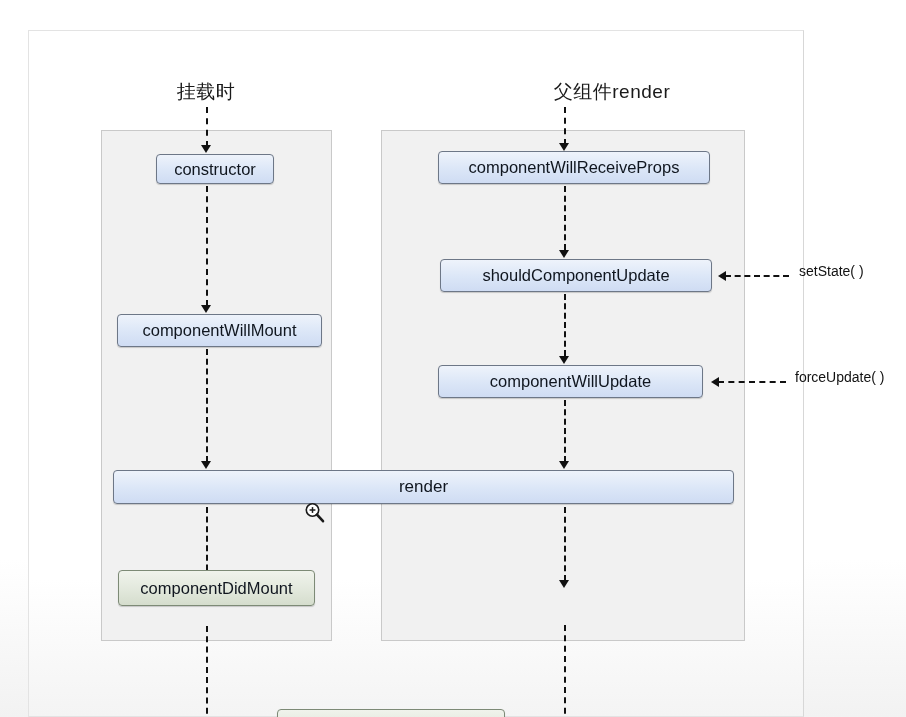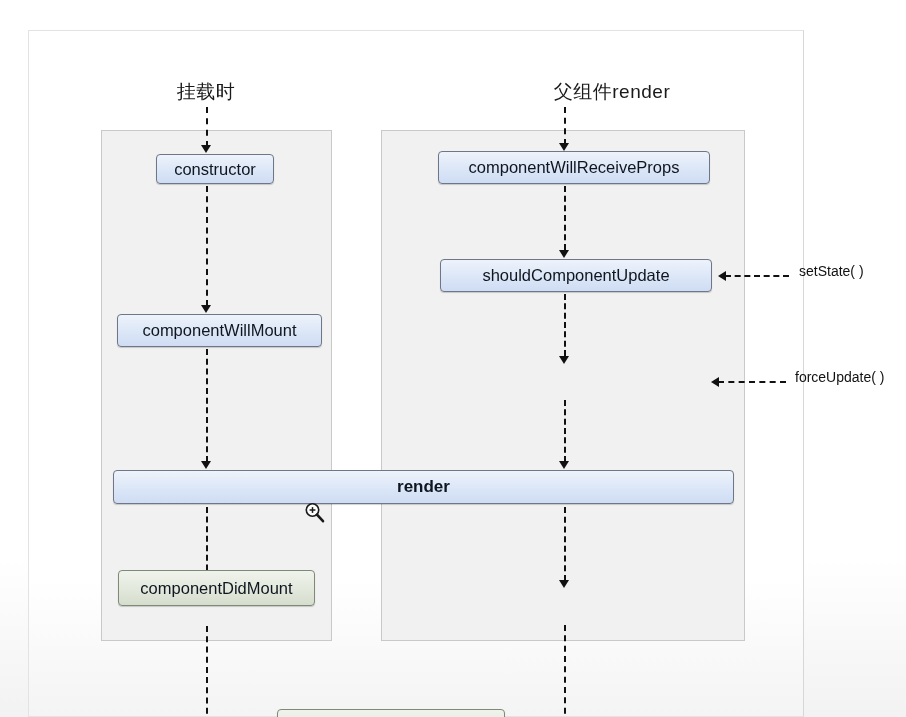--- a/index.html
+++ b/index.html
@@ -79,21 +79,21 @@
   #node-component-will-mount     { left: 88px;  top: 283px; width: 205px; height: 33px; }
   #node-component-did-mount      { left: 89px;  top: 539px; width: 197px; height: 36px; }
 
   #node-component-will-receive-props { left: 409px; top: 120px; width: 272px; height: 33px; text-align: right; }
   #node-should-component-update  { left: 411px; top: 228px; width: 272px; height: 33px; }
   #node-component-will-update    { left: 409px; top: 334px; width: 265px; height: 33px; }
   #node-component-did-update     { left: 436px; top: 558px; width: 214px; height: 34px; }
 
   #node-render {
     left: 84px; top: 439px; width: 621px; height: 34px;
-    font-weight: bold; font-size: 17px;
+    font-weight: normal; font-size: 17px;
   }
   #node-component-will-unmount {
     left: 248px; top: 678px; width: 228px; height: 33px;
   }
 
   
   .vline {
     position: absolute;
     width: 0;
     border-left: 2.4px dashed #111;
@@ -224,20 +224,21 @@
   <div class="hline" id="c-forceupdate"></div>
   <div class="arrow-left" id="a-forceupdate"></div>
   <div class="trigger-label" id="label-forceupdate">forceUpdate( )</div>
 
   <div class="node blue" id="node-constructor">constructor</div>
   <div class="node blue" id="node-component-will-mount">componentWillMount</div>
   <div class="node green" id="node-component-did-mount">componentDidMount</div>
 
   <div class="node blue" id="node-component-will-receive-props">componentWillReceiveProps</div>
   <div class="node blue" id="node-should-component-update">shouldComponentUpdate</div>
+  <div class="node blue" id="node-component-will-update">componentWillUpdate</div>
 
   <div class="node blue" id="node-render">render</div>
   <div class="node green" id="node-component-will-unmount">componentWillUnmount</div>
 
   <div id="magnifier-cursor">
     <svg width="24" height="24" viewBox="0 0 24 24">
       <circle cx="9.5" cy="9" r="6.2" fill="#ffffff" stroke="#1a1a1a" stroke-width="1.6"></circle>
       <line x1="6.6" y1="9" x2="12.4" y2="9" stroke="#1a1a1a" stroke-width="1.5"></line>
       <line x1="9.5" y1="6.1" x2="9.5" y2="11.9" stroke="#1a1a1a" stroke-width="1.5"></line>
       <line x1="14.0" y1="13.6" x2="20.0" y2="20.2" stroke="#1a1a1a" stroke-width="2.6" stroke-linecap="round"></line>

